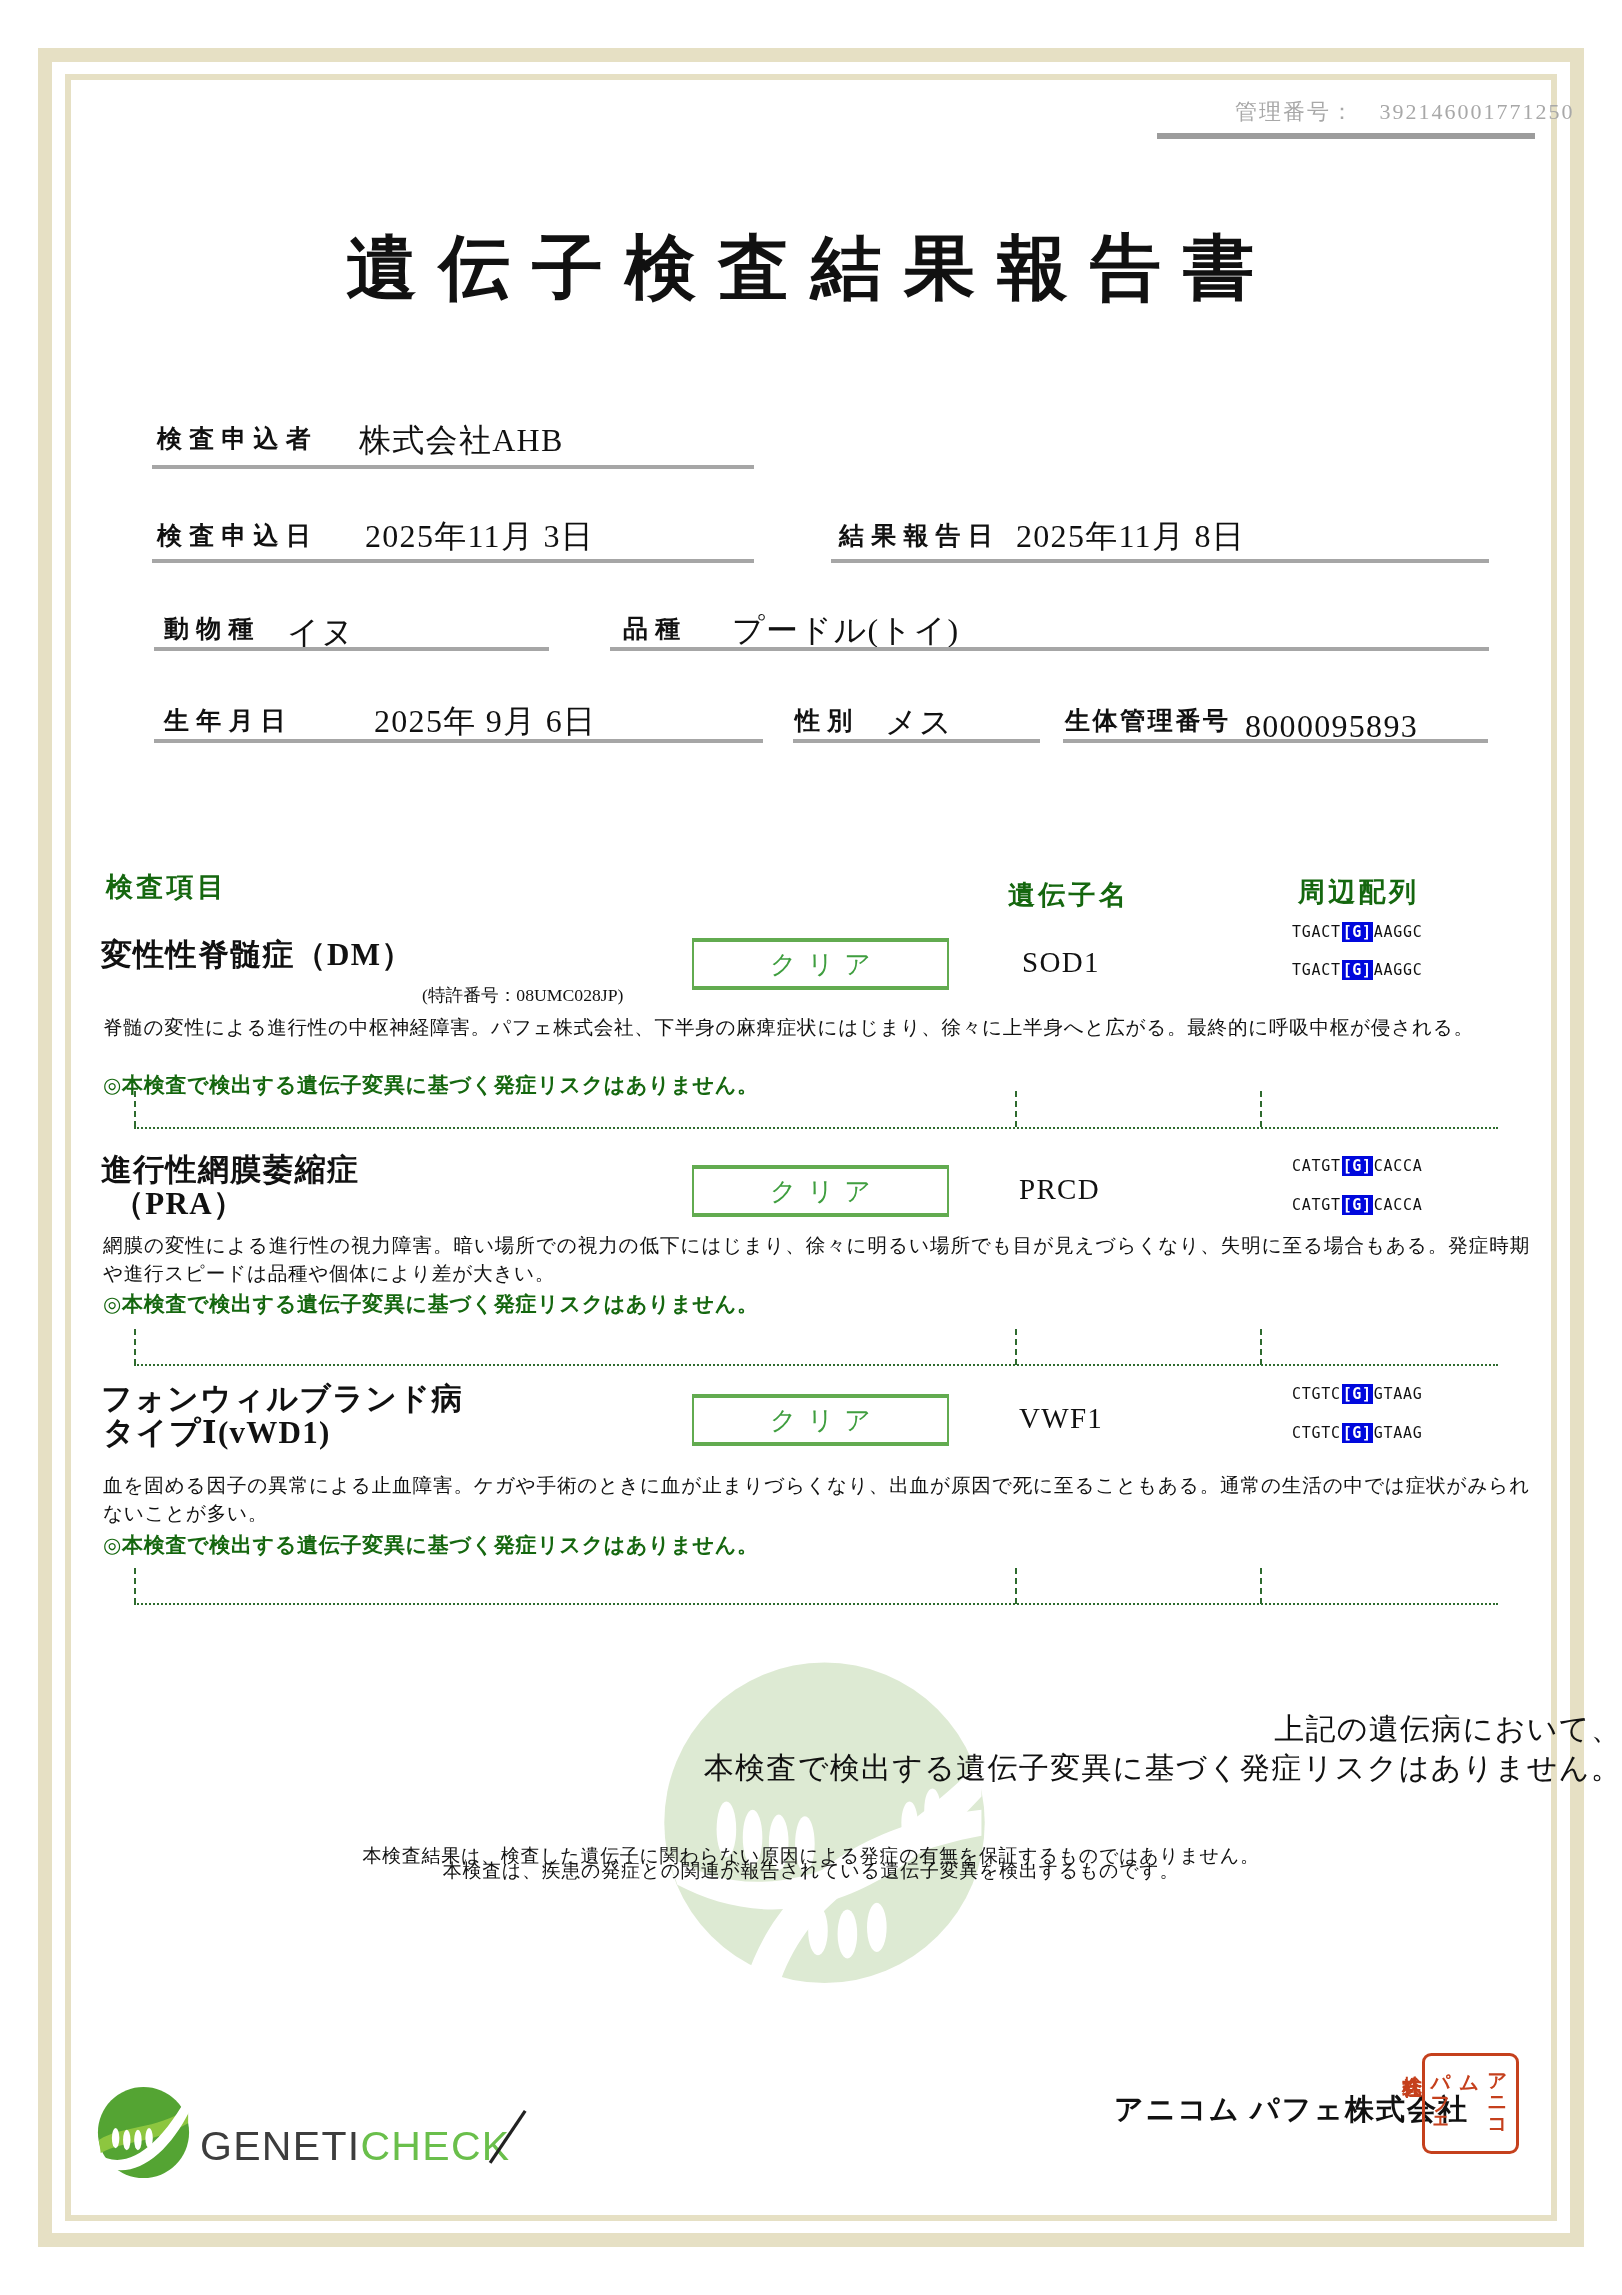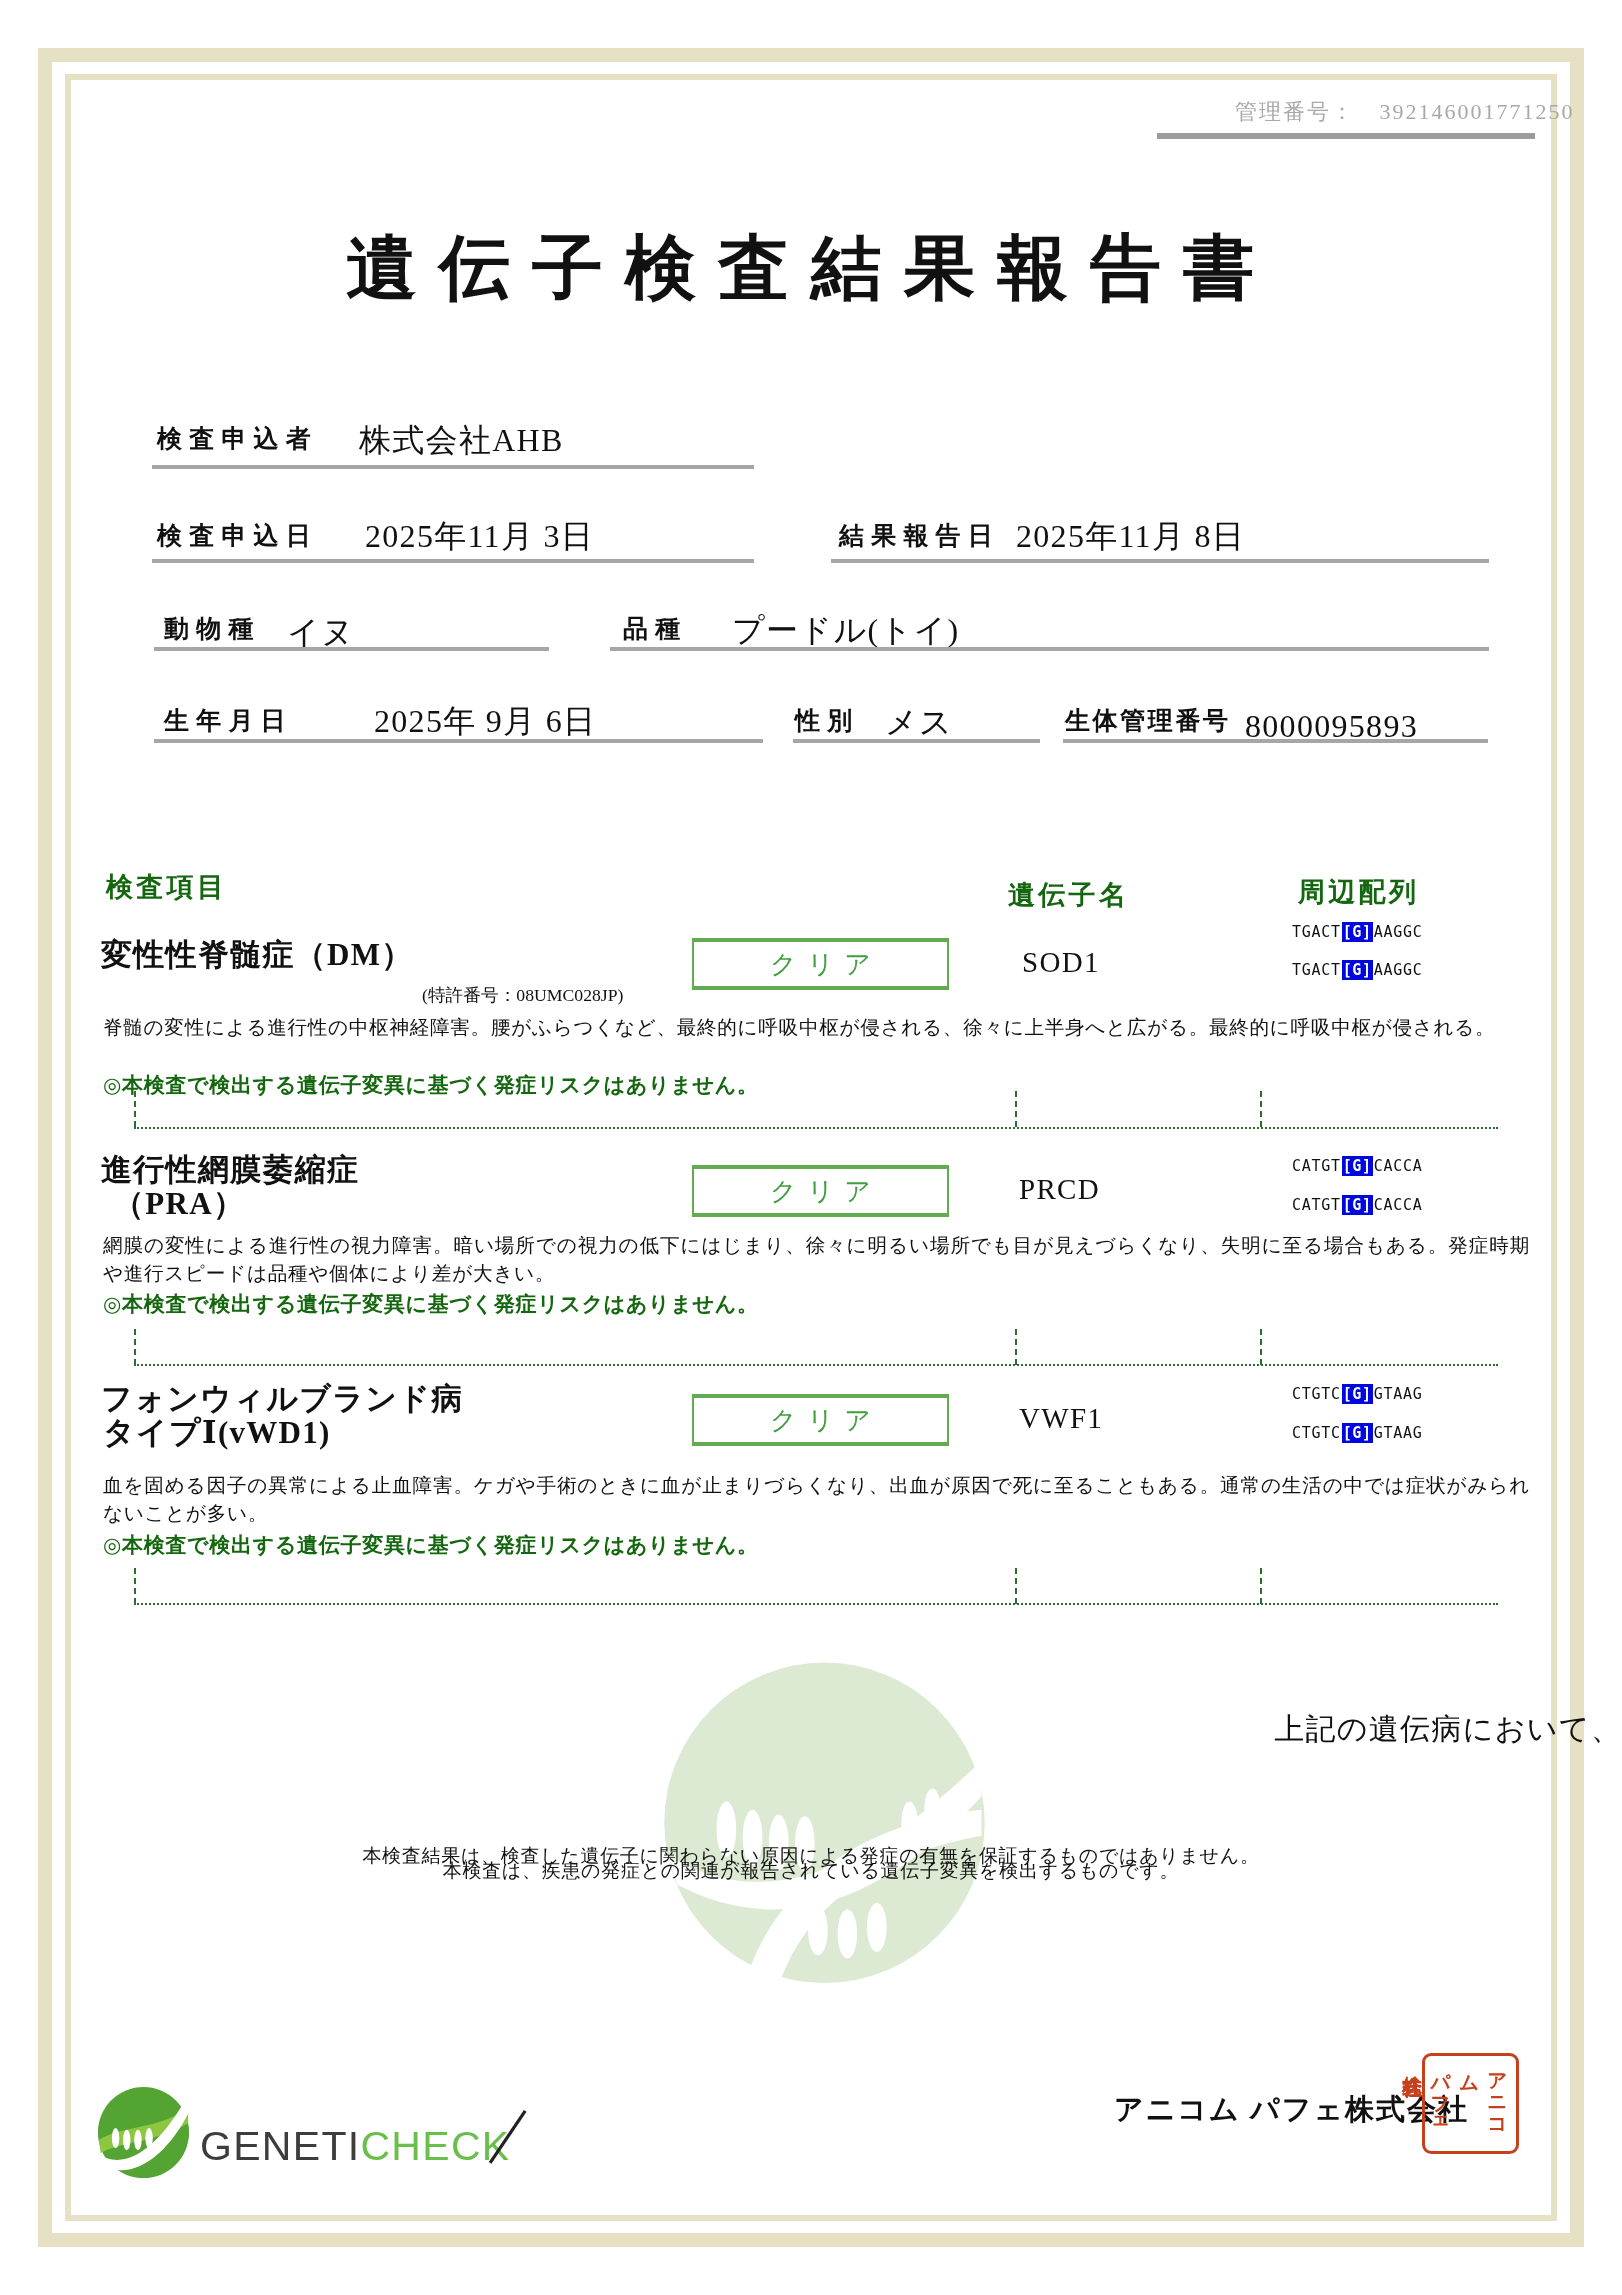--- a/index.html
+++ b/index.html
@@ -103,21 +103,21 @@
   <div class="abs clear-btn" style="left:692px;top:938px;">
     <span>クリア</span>
   </div>
   <div class="abs gene" style="left:1022px;top:946px;">SOD1</div>
   <div class="abs seq" style="left:1292px;top:923px;">
     <span>TGACT</span><span class="variant">[G]</span><span>AAGGC</span>
   </div>
   <div class="abs seq" style="left:1292px;top:961px;">
     <span>TGACT</span><span class="variant">[G]</span><span>AAGGC</span>
   </div>
-  <div class="abs desc" style="left:103px;top:1014px;">脊髄の変性による進行性の中枢神経障害。腰がふらつくなど、最終的に呼吸中枢が侵される、徐々に上半身へと広がる。最終的に呼吸中枢が侵される。</div>
+  <div class="abs desc" style="left:103px;top:1014px;">脊髄の変性による進行性の中枢神経障害。パフェ株式会社、下半身の麻痺症状にはじまり、徐々に上半身へと広がる。最終的に呼吸中枢が侵される。</div>
   <div class="abs note" style="left:103px;top:1071px;">◎本検査で検出する遺伝子変異に基づく発症リスクはありません。</div>
   <div class="abs tick" style="left:134px;top:1091px;"></div>
   <div class="abs tick" style="left:1015px;top:1091px;"></div>
   <div class="abs tick" style="left:1260px;top:1091px;"></div>
   <div class="abs dotline" style="left:134px;top:1127px;"></div>
 
   <div class="abs tname" style="left:101px;top:1149px;">進行性網膜萎縮症</div>
   <div class="abs tname2" style="left:113px;top:1183px;">（PRA）</div>
   <div class="abs clear-btn" style="left:692px;top:1165px;">
     <span>クリア</span>
@@ -164,20 +164,21 @@
     <ellipse cx="72" cy="112" rx="6" ry="17" fill="#ffffff"></ellipse>
     <ellipse cx="88" cy="113" rx="6" ry="17" fill="#ffffff"></ellipse>
     <ellipse cx="96" cy="166" rx="6" ry="15" fill="#ffffff"></ellipse>
     <ellipse cx="114" cy="168" rx="6" ry="15" fill="#ffffff"></ellipse>
     <ellipse cx="132" cy="164" rx="6" ry="15" fill="#ffffff"></ellipse>
     <ellipse cx="152" cy="100" rx="5" ry="13" fill="#ffffff"></ellipse>
     <ellipse cx="166" cy="92" rx="5" ry="13" fill="#ffffff"></ellipse>
   </svg>
 
   <div class="abs sum-big" style="top:1709px;">上記の遺伝病において、</div>
+  <div class="abs sum-big" style="top:1748px;">本検査で検出する遺伝子変異に基づく発症リスクはありません。</div>
   <div class="abs sum-small" style="top:1858px;">本検査は、疾患の発症との関連が報告されている遺伝子変異を検出するものです。</div>
   <div class="abs sum-small" style="top:1843px;">本検査結果は、検査した遺伝子に関わらない原因による発症の有無を保証するものではありません。</div>
 
   <svg class="abs" style="left:97px;top:2086px;" width="93" height="94" viewBox="0 0 100 101">
     <circle cx="50" cy="50" r="49" fill="#54a433"></circle>
     <path d="M2,58 C28,42 62,48 98,24 L98,40 C60,62 30,58 4,72 Z" fill="#8dc63f"></path>
     <ellipse cx="20" cy="56" rx="4" ry="11" fill="#ffffff"></ellipse>
     <ellipse cx="32" cy="58" rx="4" ry="11" fill="#ffffff"></ellipse>
     <ellipse cx="44" cy="58" rx="4" ry="11" fill="#ffffff"></ellipse>
     <ellipse cx="56" cy="56" rx="4" ry="11" fill="#ffffff"></ellipse>

